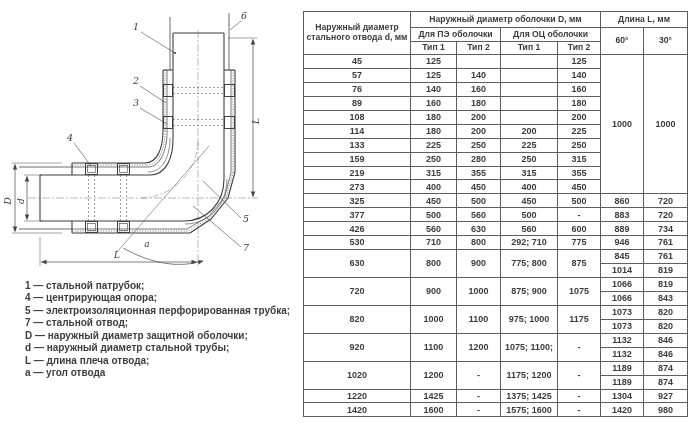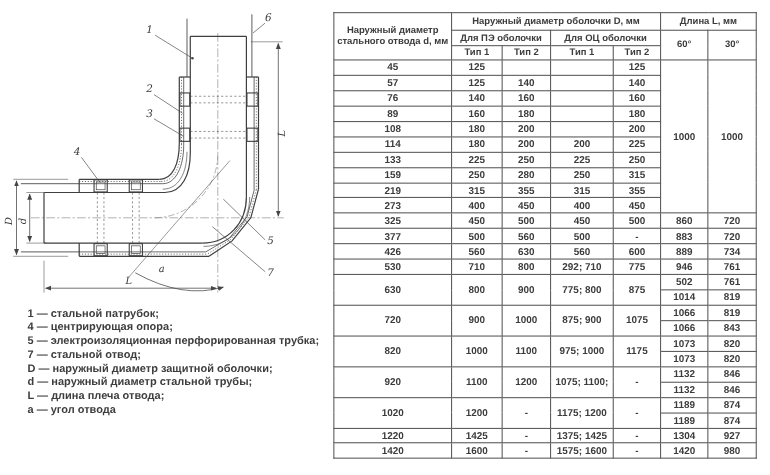--- a/index.html
+++ b/index.html
@@ -329,21 +329,21 @@
             <td>775</td>
             <td>946</td>
             <td>761</td>
           </tr>
           <tr>
             <td rowspan="2">630</td>
             <td rowspan="2">800</td>
             <td rowspan="2">900</td>
             <td rowspan="2">775; 800</td>
             <td rowspan="2">875</td>
-            <td>502</td>
+            <td>845</td>
             <td>761</td>
           </tr>
           <tr>
             <td>1014</td>
             <td>819</td>
           </tr>
           <tr>
             <td rowspan="2">720</td>
             <td rowspan="2">900</td>
             <td rowspan="2">1000</td>

